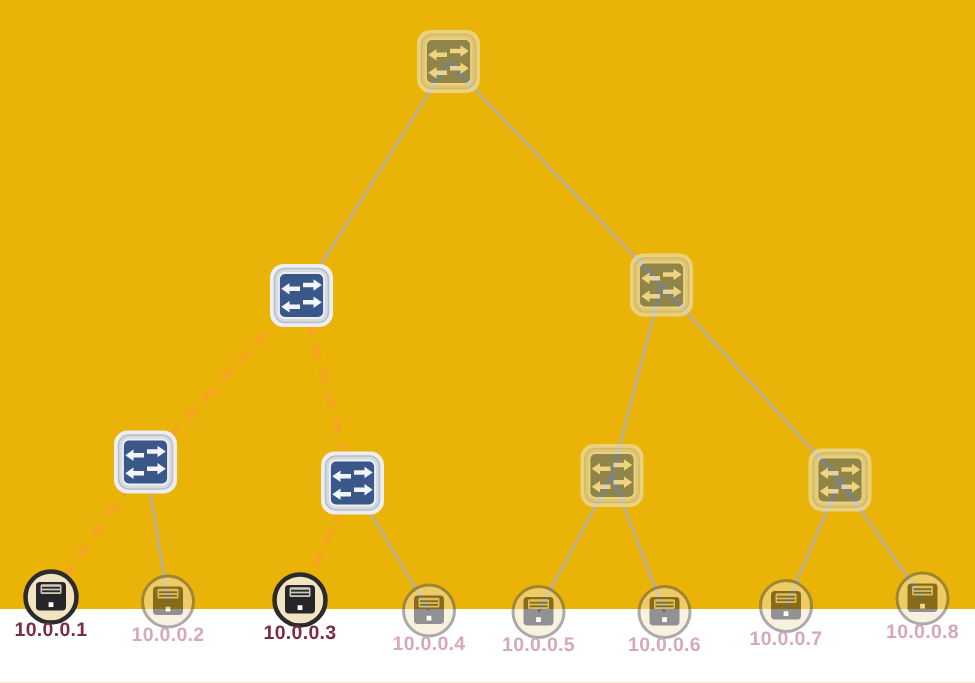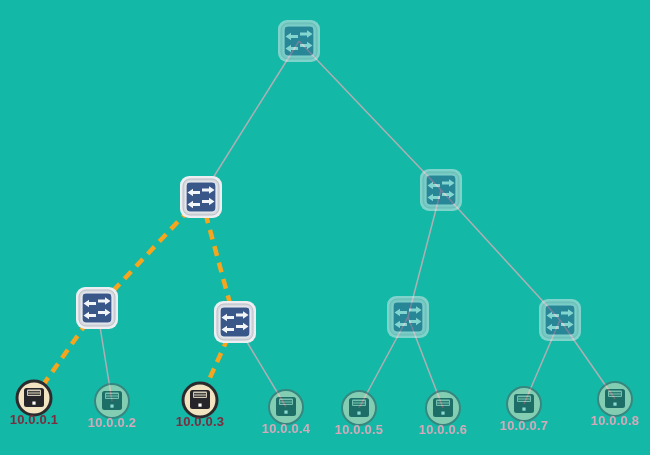--- a/index.html
+++ b/index.html
@@ -7,22 +7,22 @@
     padding: 0;
     background: #ffffff;
     width: 650px;
     height: 455px;
     overflow: hidden;
     font-family: "Liberation Sans", "DejaVu Sans", sans-serif;
   }
   .canvas {
     position: relative;
     width: 650px;
-    height: 455px;
-    background: #14b8a6;
+    height: 406px;
+    background: #eab308;
   }
   svg { display: block; }
   text.host-label {
     font-family: "Liberation Sans", "DejaVu Sans", sans-serif;
     font-size: 13px;
     font-weight: bold;
     letter-spacing: 0.2px;
   }
 </style>
 </head>

